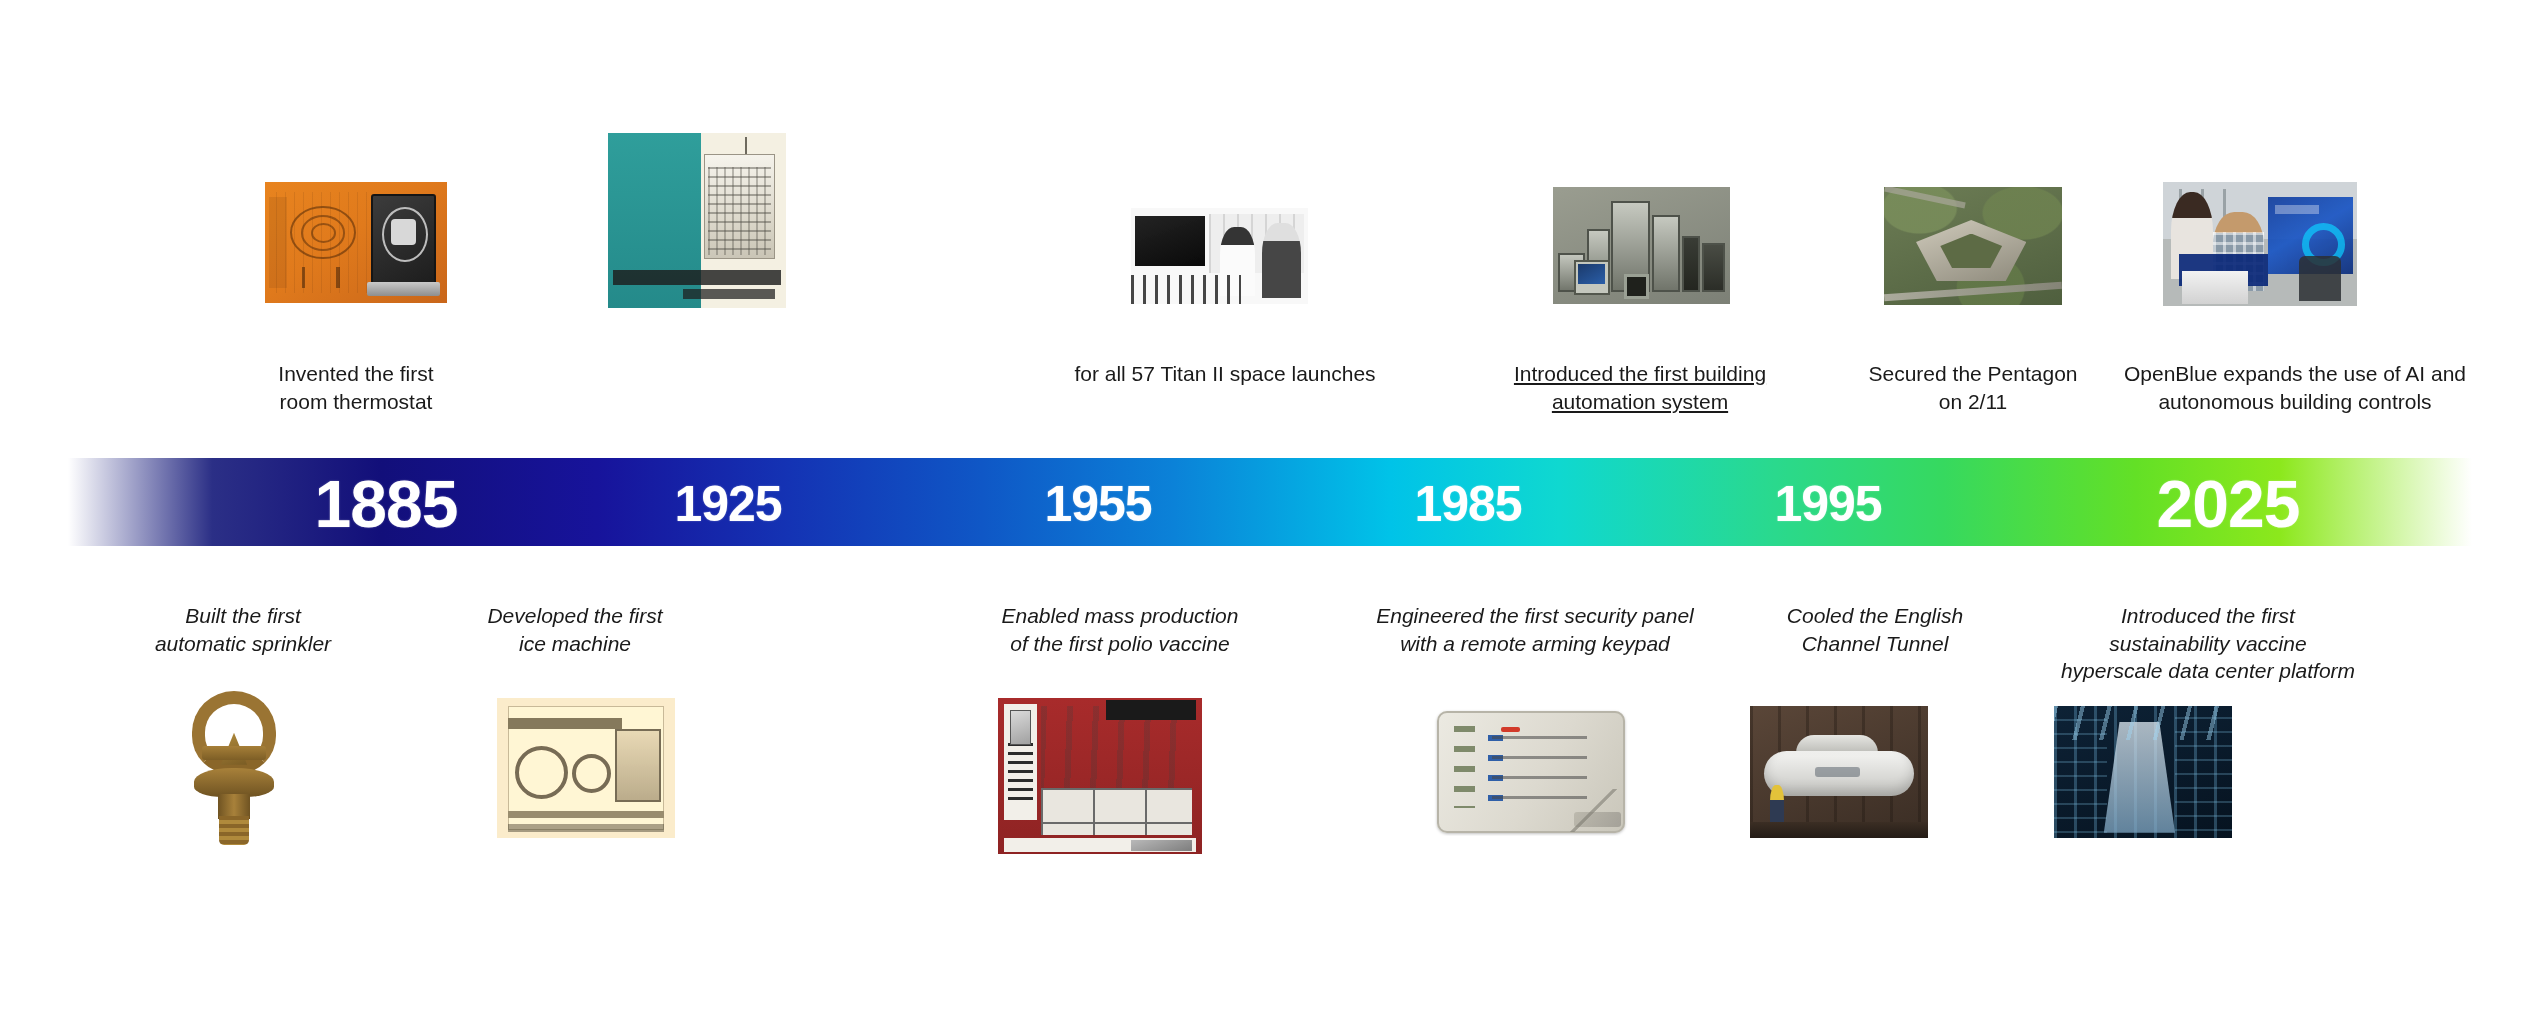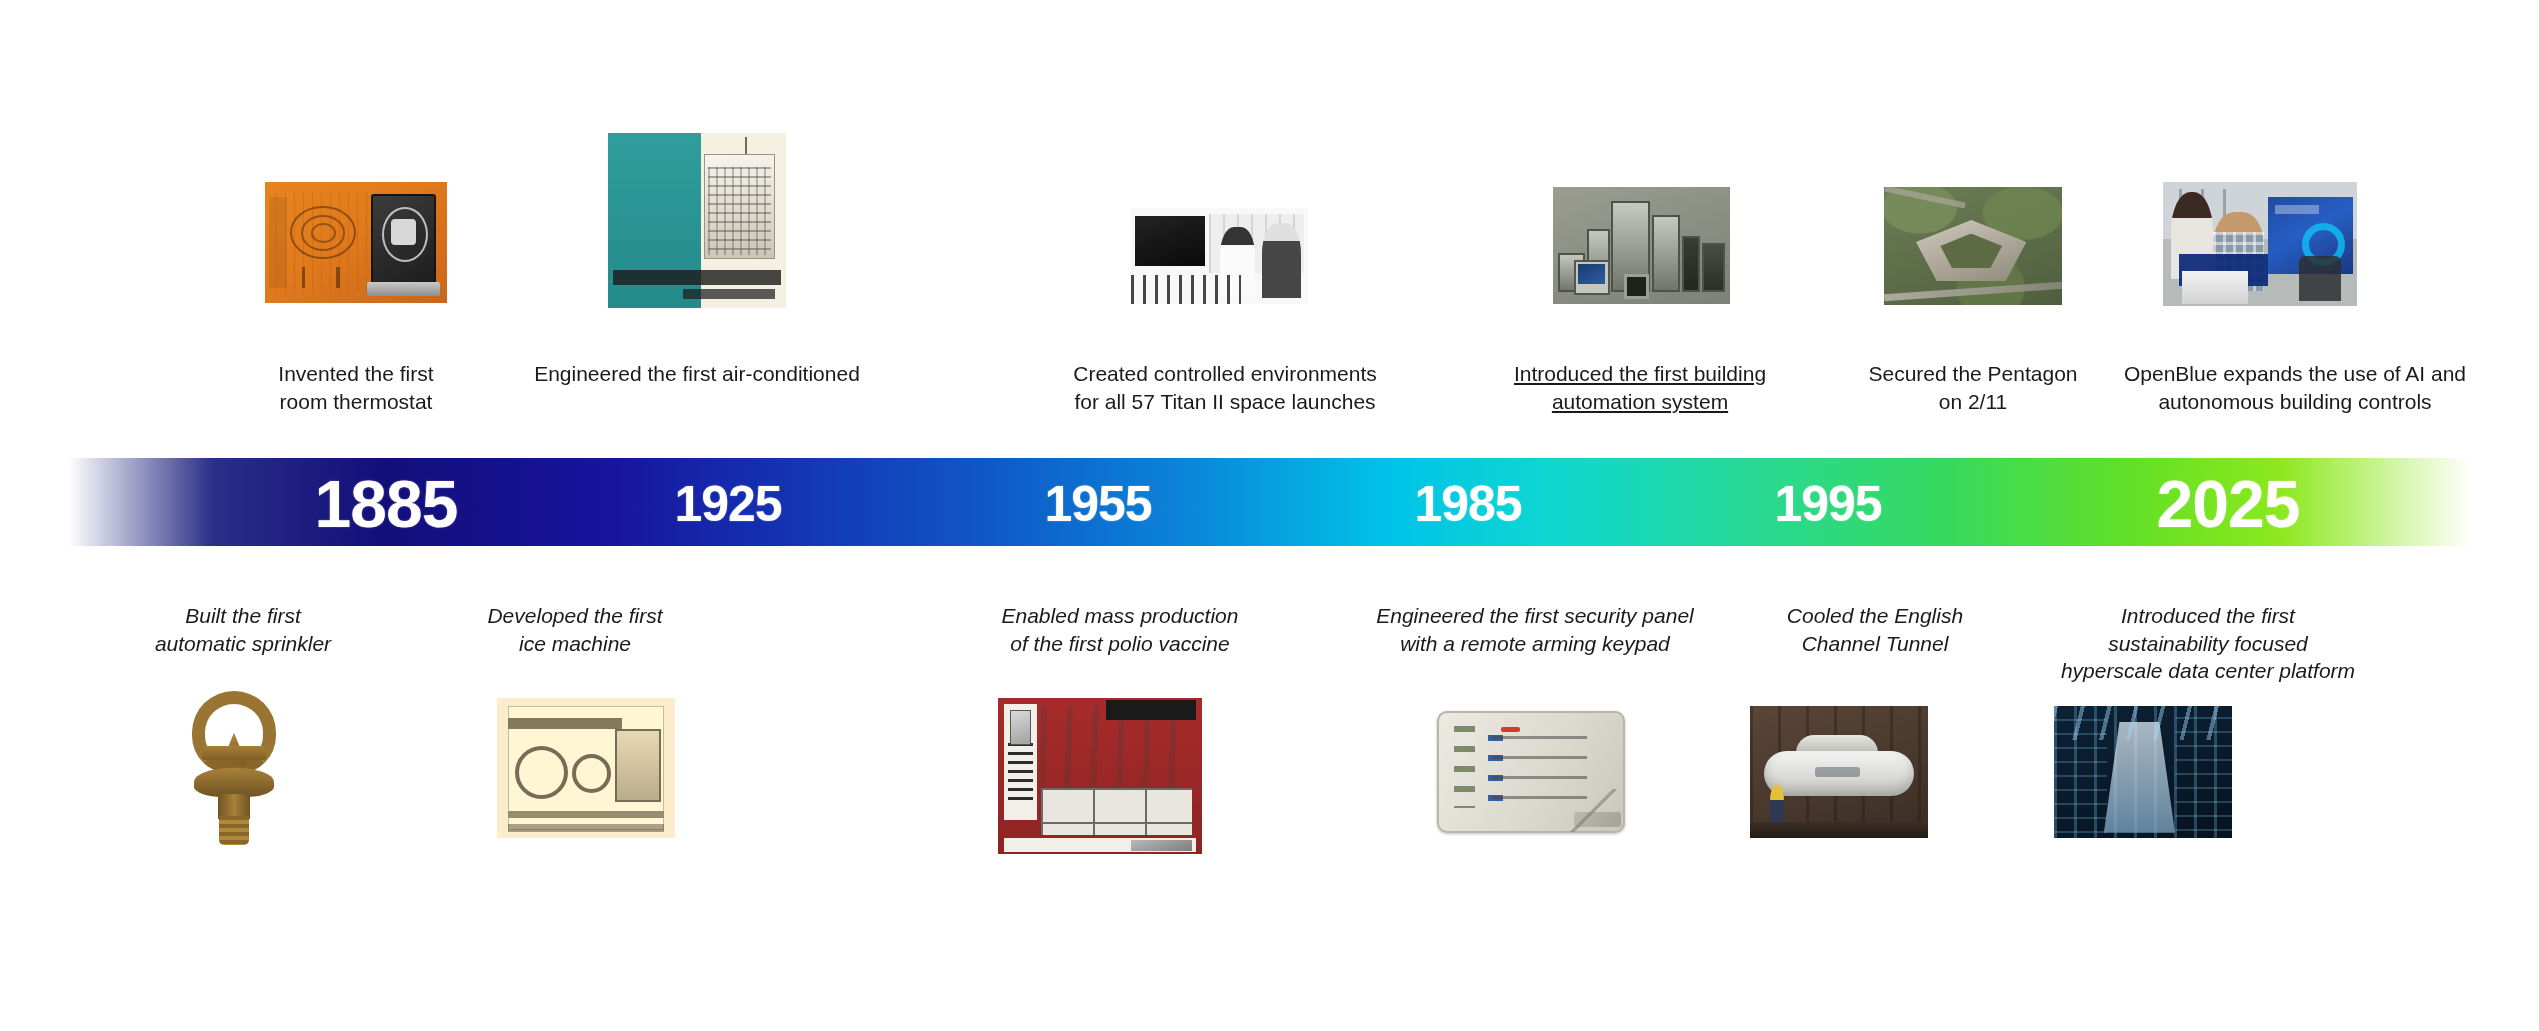--- a/index.html
+++ b/index.html
@@ -380,25 +380,23 @@
         <div class="ob-laptop"></div>
     </div>
   </div>
 
   <div class="caption caption-top" style="left:206px; top:360px; width:300px; height:56px;">
     <div>Invented the first</div>
     <div>room thermostat</div>
   </div>
 
   <div class="caption caption-top" style="left:507px; top:360px; width:380px; height:56px;">
-    <div>Engineered the first air-conditioned</div>
   </div>
 
   <div class="caption caption-top" style="left:1030px; top:360px; width:390px; height:56px;">
-    <div>Created controlled environments</div>
     <div>for all 57 Titan II space launches</div>
   </div>
 
   <div class="caption caption-top" style="left:1480px; top:360px; width:320px; height:56px;text-decoration:underline;">
     <div>Introduced the first building</div>
     <div>automation system</div>
   </div>
 
   <div class="caption caption-top" style="left:1838px; top:360px; width:270px; height:56px;">
     <div>Secured the Pentagon</div>
@@ -441,21 +439,21 @@
     <div>with a remote arming keypad</div>
   </div>
 
   <div class="caption caption-bottom" style="left:1725px; top:602px; width:300px; height:60px;">
     <div>Cooled the English</div>
     <div>Channel Tunnel</div>
   </div>
 
   <div class="caption caption-bottom" style="left:1998px; top:602px; width:420px; height:84px;">
     <div>Introduced the first</div>
-    <div>sustainability focused</div>
+    <div>sustainability vaccine</div>
     <div>hyperscale data center platform</div>
   </div>
 
   <div class="thumb img-sprinkler" style="left:168px; top:688px; width:132px; height:160px;">
     <div class="thumb-inner">
       <div class="sp-cage"></div>
         <div class="sp-def"></div>
         <div class="sp-arm"></div>
       <div class="sp-body"></div>
         <div class="sp-neck"></div>

